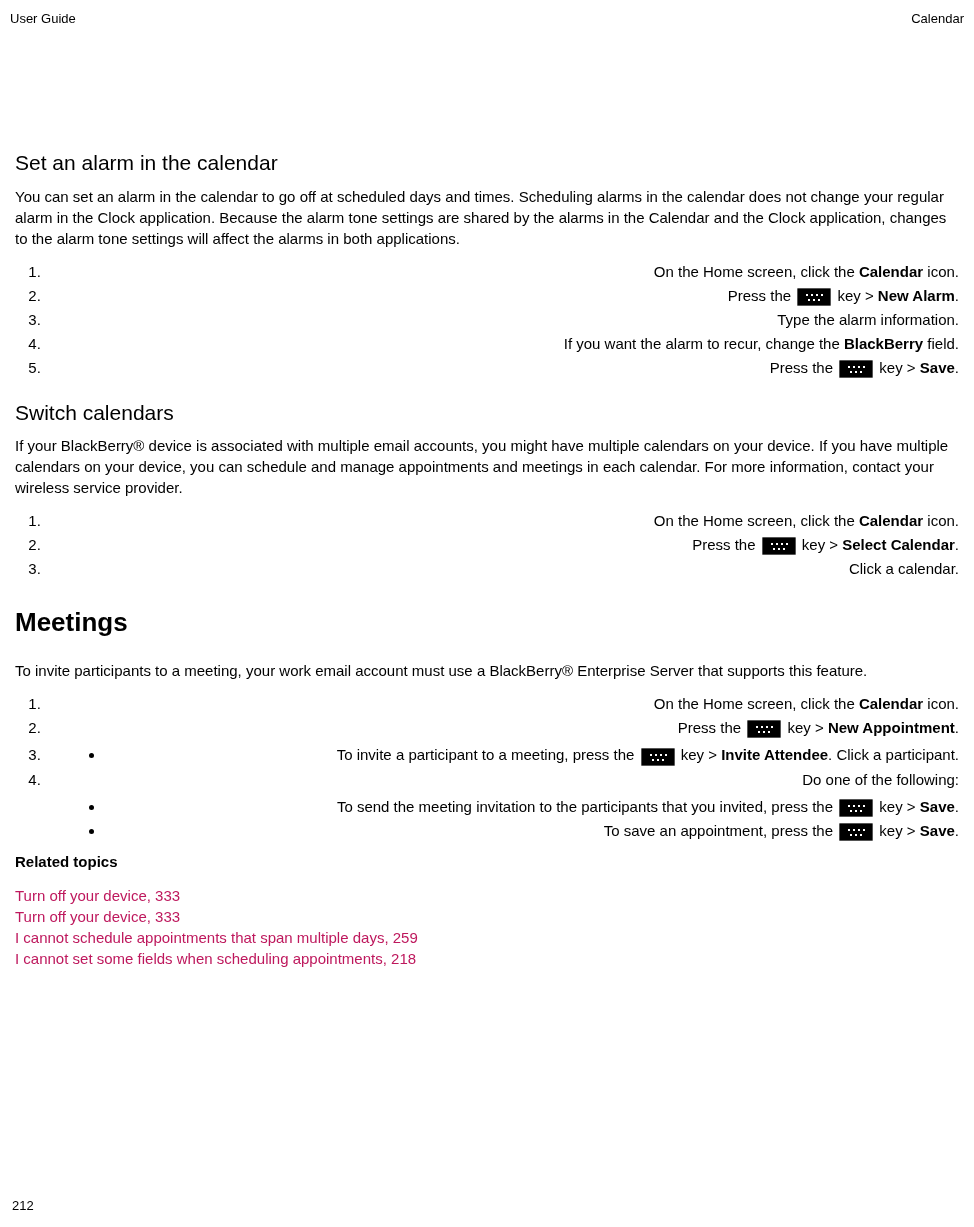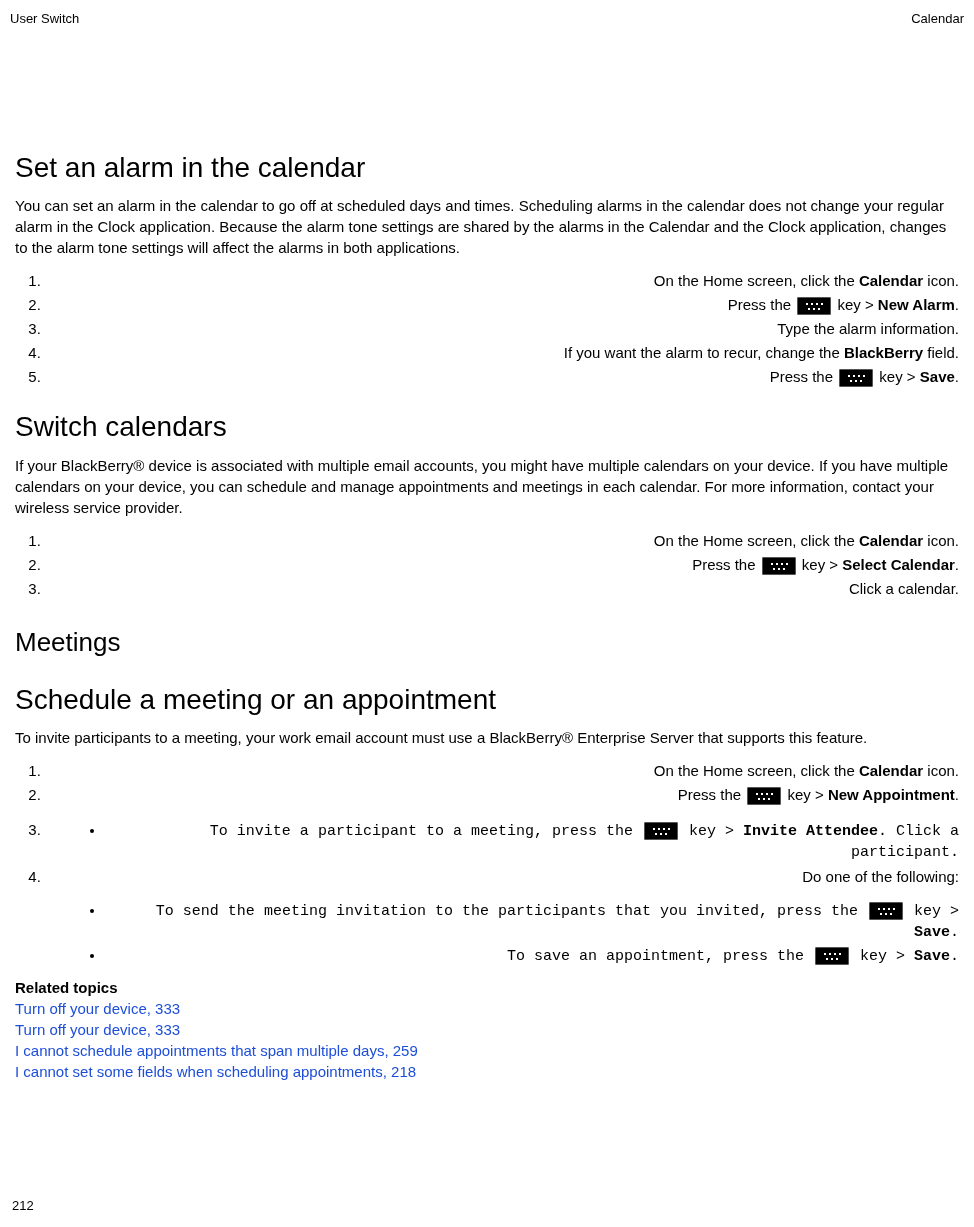--- a/index.html
+++ b/index.html
@@ -21,51 +21,50 @@
       display: flex;
       justify-content: space-between;
       font-size: 13px;
       margin-bottom: 120px;
     }
     .content {
       padding: 0 5px;
     }
     h2 {
       font-family: "Trebuchet MS", Arial, sans-serif;
-      font-weight: normal;
+      font-weight: bold;
       font-size: 26px;
       margin-bottom: 20px;
       margin-top: 25px;
     }
     h3 {
       font-family: "Trebuchet MS", Arial, sans-serif;
       font-weight: normal;
-      font-size: 28px;
+      font-size: 21px;
       margin-bottom: 8px;
       margin-top: 20px;
     }
     p {
       margin-bottom: 12px;
     }
     ol {
       list-style-position: outside;
       padding-left: 30px;
       margin-bottom: 10px;
       text-align: right;
     }
     ol li {
       padding-left: 5px;
       margin-bottom: 3px;
     }
     ul {
       list-style-type: disc;
       padding-left: 55px;
-      margin-top: 14px;
+      margin-top: 6px;
       margin-bottom: 3px;
-      font-family: Liberation Mono, monospace;
     }
     ul li {
       padding-left: 5px;
       margin-bottom: 3px;
     }
     .bb-key {
       display: inline-block;
       width: 34px;
       height: 18px;
       background: #000;
@@ -87,42 +86,42 @@
         radial-gradient(circle at 8px 3px, #fff 1.5px, transparent 1.5px),
         radial-gradient(circle at 13px 3px, #fff 1.5px, transparent 1.5px),
         radial-gradient(circle at 18px 3px, #fff 1.5px, transparent 1.5px),
         radial-gradient(circle at 5px 8px, #fff 1.5px, transparent 1.5px),
         radial-gradient(circle at 10px 8px, #fff 1.5px, transparent 1.5px),
         radial-gradient(circle at 15px 8px, #fff 1.5px, transparent 1.5px);
     }
     .related-heading {
       font-weight: bold;
       margin-top: 10px;
-      margin-bottom: 0;
+      margin-bottom: 13px;
     }
     .related-link {
-      color: #1d4ed8;
+      color: #be185d;
       display: block;
       line-height: 1.4;
     }
     .page-number {
       position: absolute;
       bottom: 12px;
       left: 12px;
       font-size: 13px;
     }
     b {
       font-weight: bold;
     }
   </style>
 </head>
 <body>
 
 <div class="header">
-  <span>User Switch</span>
+  <span>User Guide</span>
   <span>Calendar</span>
 </div>
 
 <div class="content">
 
   <h3>Set an alarm in the calendar</h3>
   <p>You can set an alarm in the calendar to go off at scheduled days and times. Scheduling alarms in the calendar does not change your regular alarm in the Clock application. Because the alarm tone settings are shared by the alarms in the Calendar and the Clock application, changes to the alarm tone settings will affect the alarms in both applications.</p>
   <ol>
     <li><span>On the Home screen, click the </span><b>Calendar</b><span> icon.</span></li>
     <li><span>Press the </span><span class="bb-key"></span><span> key &gt; </span><b>New Alarm</b><span>.</span></li>
@@ -134,21 +133,20 @@
   <h3>Switch calendars</h3>
   <p>If your BlackBerry® device is associated with multiple email accounts, you might have multiple calendars on your device. If you have multiple calendars on your device, you can schedule and manage appointments and meetings in each calendar. For more information, contact your wireless service provider.</p>
   <ol>
     <li><span>On the Home screen, click the </span><b>Calendar</b><span> icon.</span></li>
     <li><span>Press the </span><span class="bb-key"></span><span> key &gt; </span><b>Select Calendar</b><span>.</span></li>
     <li>Click a calendar.</li>
   </ol>
 
   <h2>Meetings</h2>
 
-  <h3>Schedule a meeting or an appointment</h3>
   <p>To invite participants to a meeting, your work email account must use a BlackBerry® Enterprise Server that supports this feature.</p>
   <ol>
     <li><span>On the Home screen, click the </span><b>Calendar</b><span> icon.</span></li>
     <li><span>Press the </span><span class="bb-key"></span><span> key &gt; </span><b>New Appointment</b><span>.</span></li>
     <li>
       <ul>
         <li><span>To invite a participant to a meeting, press the </span><span class="bb-key"></span><span> key &gt; </span><b>Invite Attendee</b><span>. Click a participant.</span></li>
       </ul>
     </li>
     <li><span>Do one of the following:</span>

